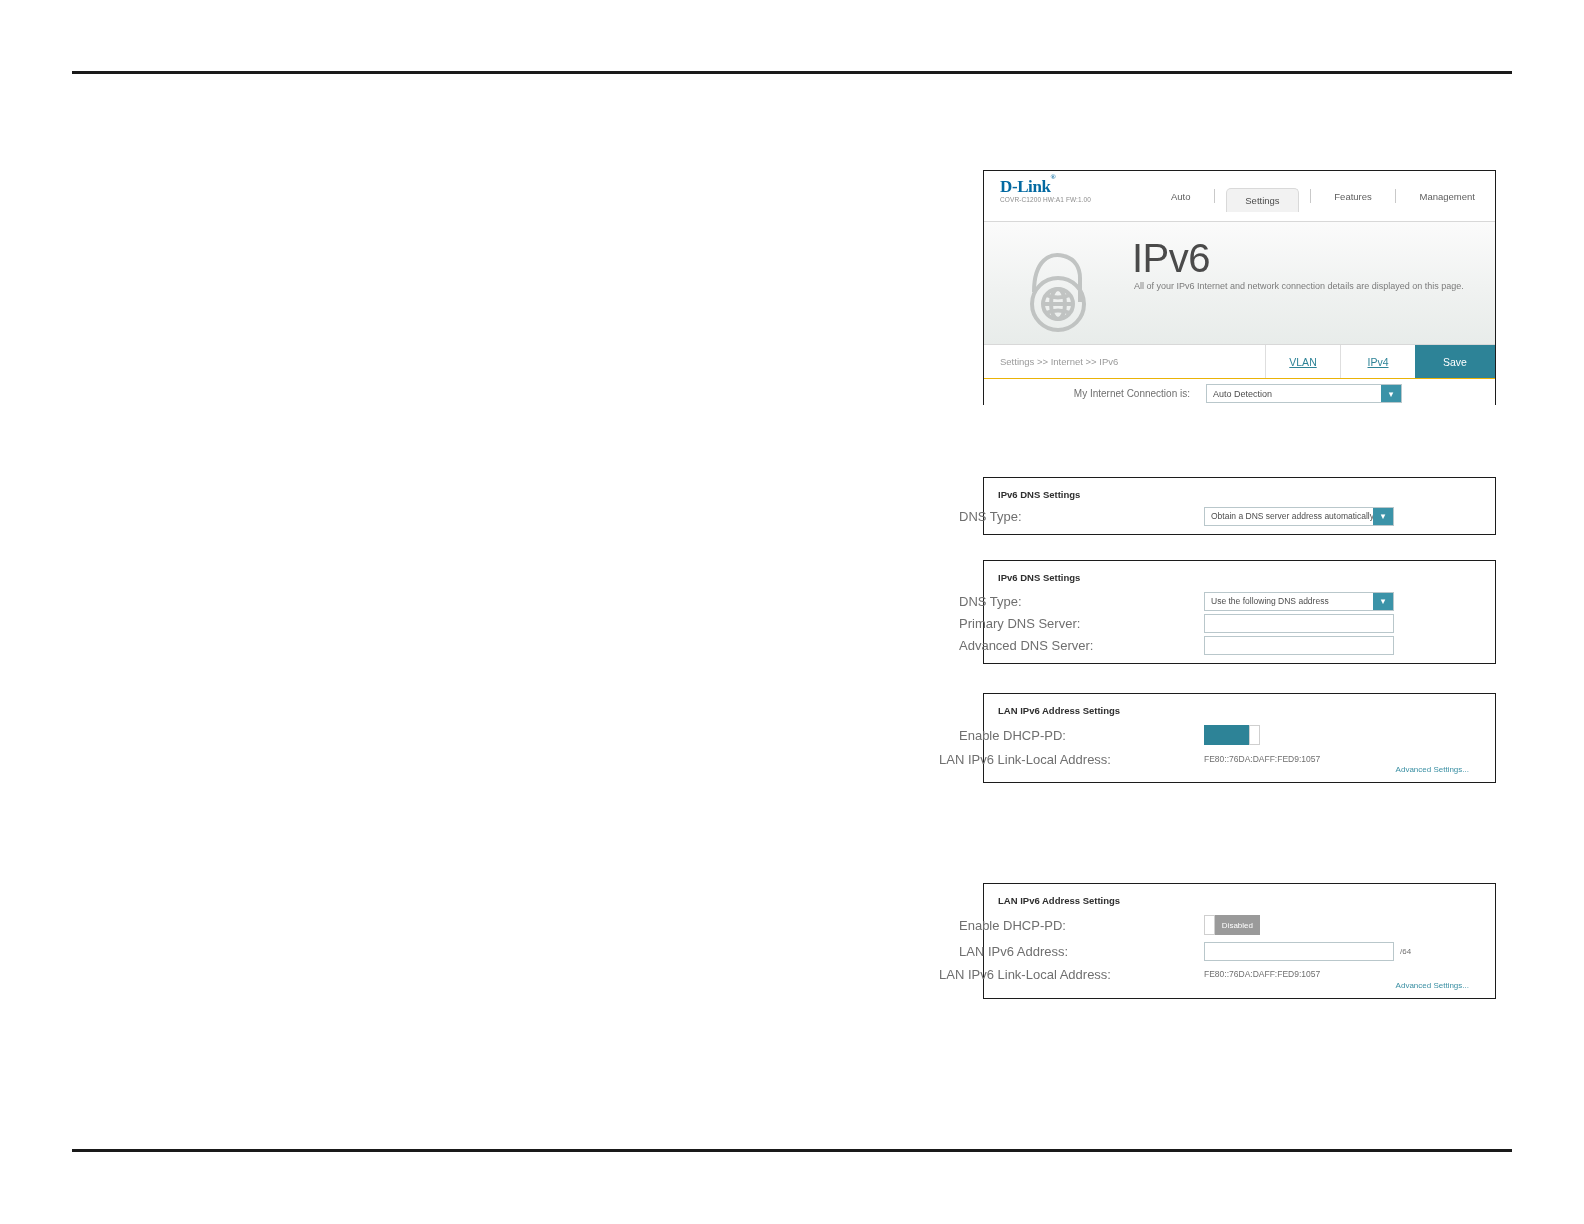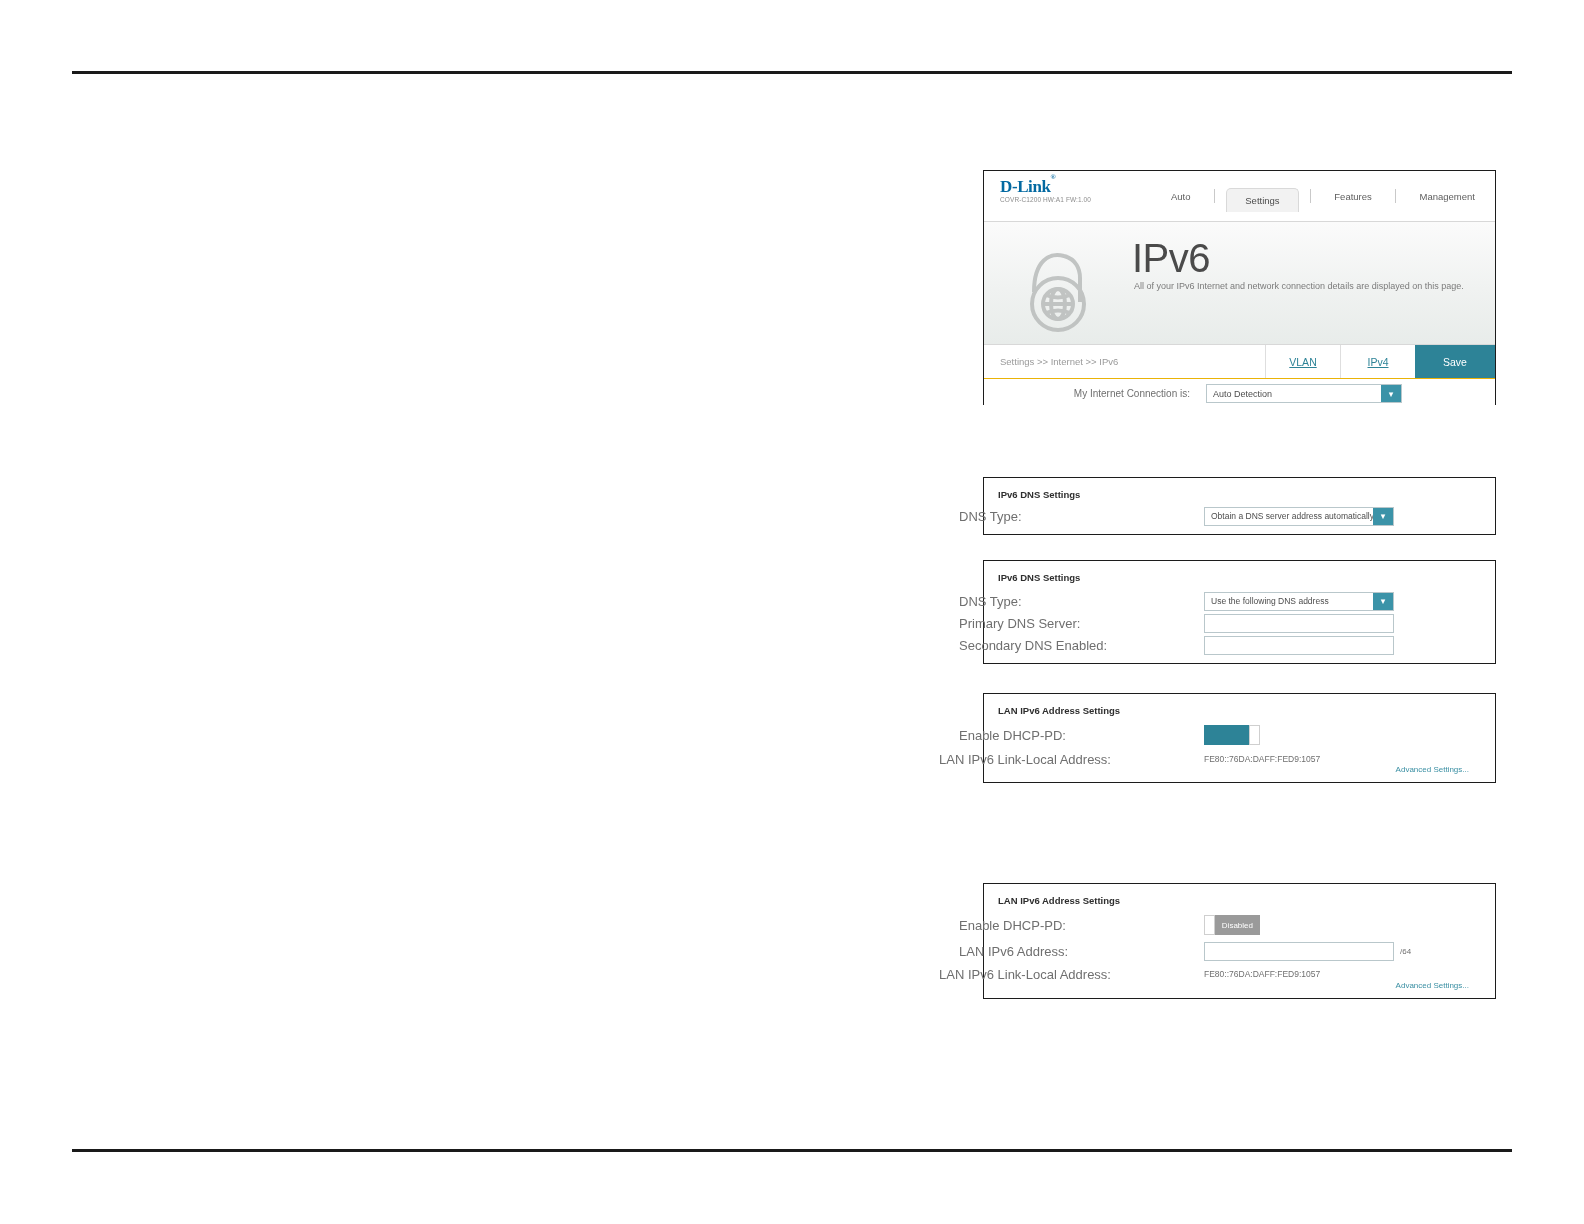--- a/index.html
+++ b/index.html
@@ -406,21 +406,21 @@
       </div>
     </div>
   </div>
   <div class="frow" style="top:52px;">
     <div class="flabel" style="left:-25px;">Primary DNS Server:</div>
     <div class="fcontrol">
       <input class="txt2" type="text" value="" style="">
     </div>
   </div>
   <div class="frow" style="top:74px;">
-    <div class="flabel" style="left:-25px;">Secondary DNS Enabled:</div>
+    <div class="flabel" style="left:-25px;">Advanced DNS Server:</div>
     <div class="fcontrol">
       <input class="txt2" type="text" value="" style="">
     </div>
   </div>
 </div>
 
 <div class="panel" style="left:983px; top:693px; width:513px; height:90px;">
   <div class="fig-title">LAN IPv6 Address Settings</div>
   <div class="frow" style="top:31px;">
     <div class="flabel" style="left:-25px;">Enable DHCP-PD:</div>

